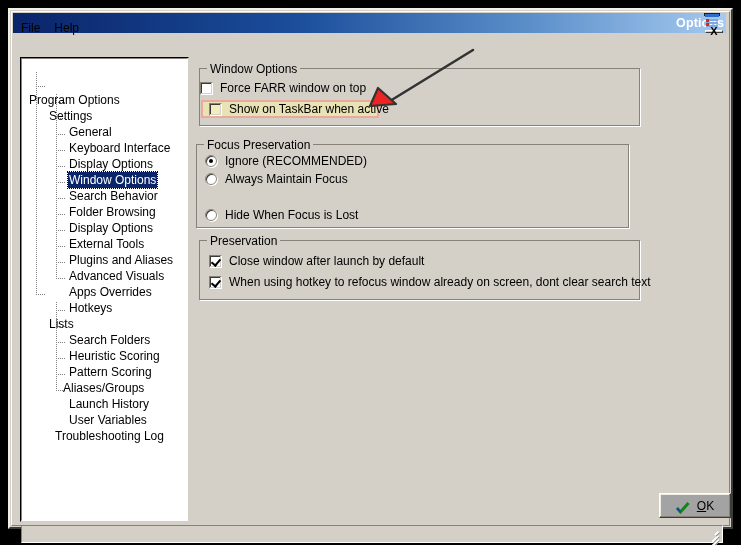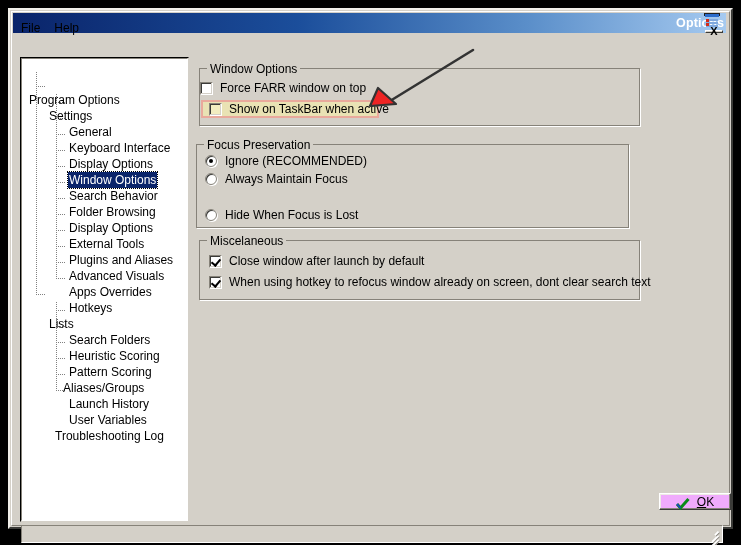--- a/index.html
+++ b/index.html
@@ -270,22 +270,22 @@
     position: absolute;
     left: 0; top: 0;
     width: 741px; height: 545px;
     pointer-events: none;
   }
 
   
   #ok-button {
     position: absolute;
     left: 649px; top: 483px;
-    width: 72px; height: 17px;
-    background: #f0abfc;
+    width: 72px; height: 25px;
+    background: #a3a3a3;
     border-top: 1px solid #ffffff;
     border-left: 1px solid #ffffff;
     border-right: 1px solid #3b3b38;
     border-bottom: 1px solid #3b3b38;
     box-shadow: inset -1px -1px 0 0 #868279, inset 1px 1px 0 0 #eeebe5;
     box-sizing: border-box;
     display: flex;
     align-items: center;
     justify-content: center;
     gap: 7px;
@@ -438,21 +438,21 @@
         <span class="radio"></span>
         <span>Always Maintain Focus</span>
       </div>
       <div class="row" style="left:8px; top:63px;">
         <span class="radio"></span>
         <span>Hide When Focus is Lost</span>
       </div>
     </div>
 
     <div class="groupbox" style="left:3px; top:182px; width:441px; height:60px;">
-      <span class="gtitle">Miscelaneous</span>
+      <span class="gtitle">Preservation</span>
 
       <div class="row" style="left:9px; top:13px;">
         <span class="cbox checked"></span>
         <span>Close window after launch by default</span>
       </div>
       <div class="row" style="left:9px; top:34px;">
         <span class="cbox checked"></span>
         <span>When using hotkey to refocus window already on screen, dont clear search text</span>
       </div>
     </div>

